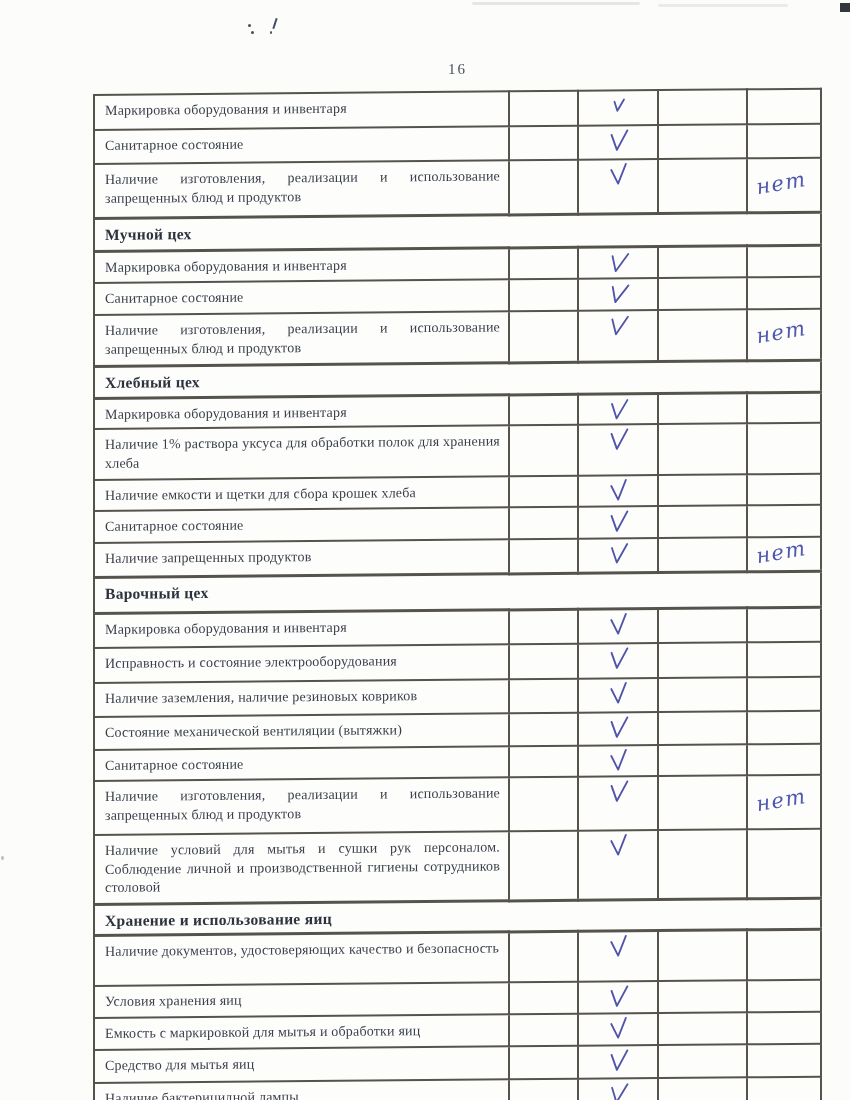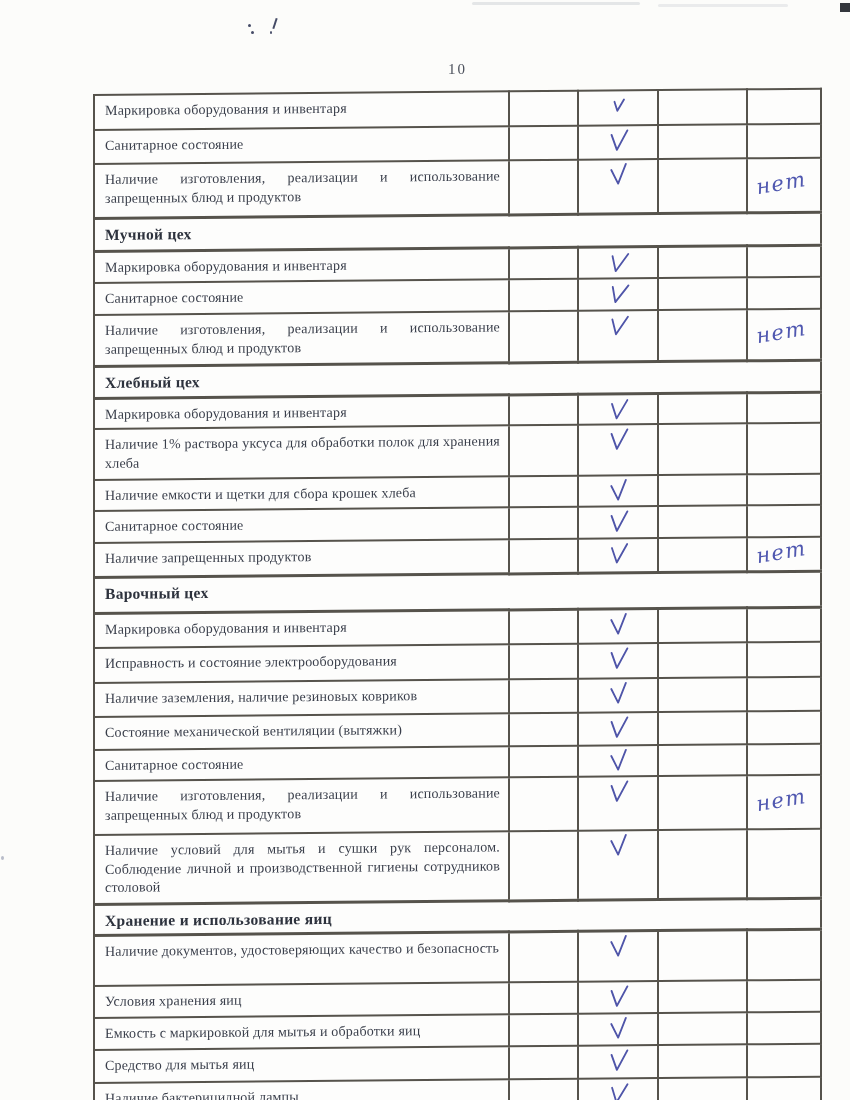--- a/index.html
+++ b/index.html
@@ -67,21 +67,21 @@
 <div class="corner-mark"></div>
 <div class="streak s1"></div>
 <div class="streak s2"></div>
 <div class="ink-dot" style="left:248px;top:24px;width:3px;height:3px;"></div>
 <div class="ink-dot" style="left:251px;top:31px;width:3px;height:3px;"></div>
 <div class="ink-slash" style="left:274px;top:18px;height:11px;transform:rotate(18deg);"></div>
 <div class="ink-dot" style="left:270px;top:31px;width:2px;height:3px;"></div>
 <div class="tick-artifact"></div>
 <div class="edge-dot"></div>
 
-<div class="page-number">10</div>
+<div class="page-number">16</div>
 
 <div class="table-wrap">
   <table class="checklist">
     <colgroup>
       <col style="width:415px">
         <col style="width:69px">
         <col style="width:80px">
         <col style="width:89px">
         <col style="width:74px">
     </colgroup>

